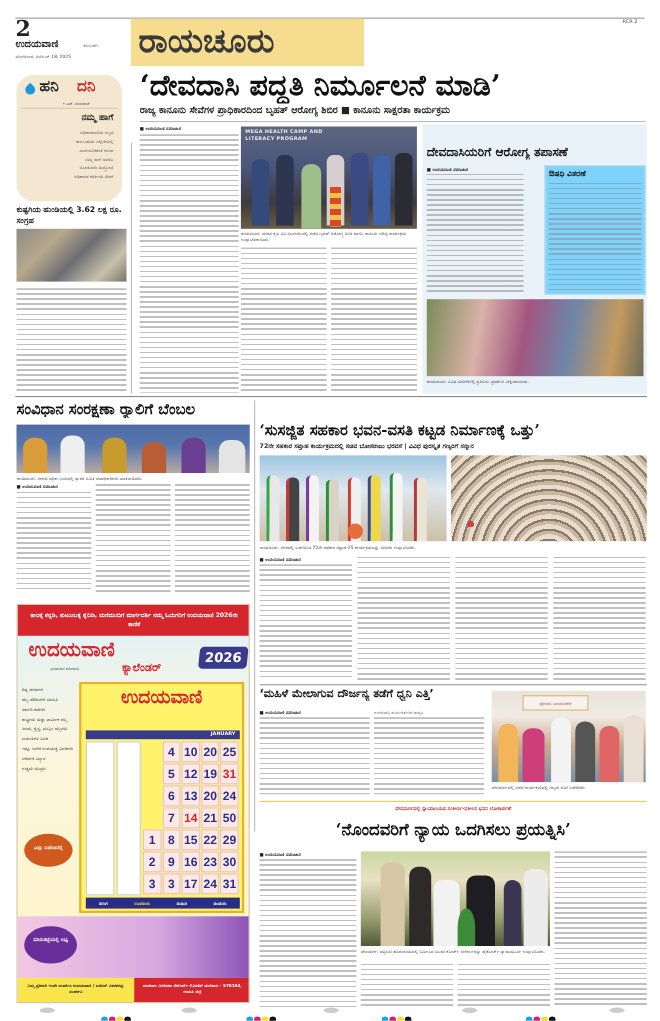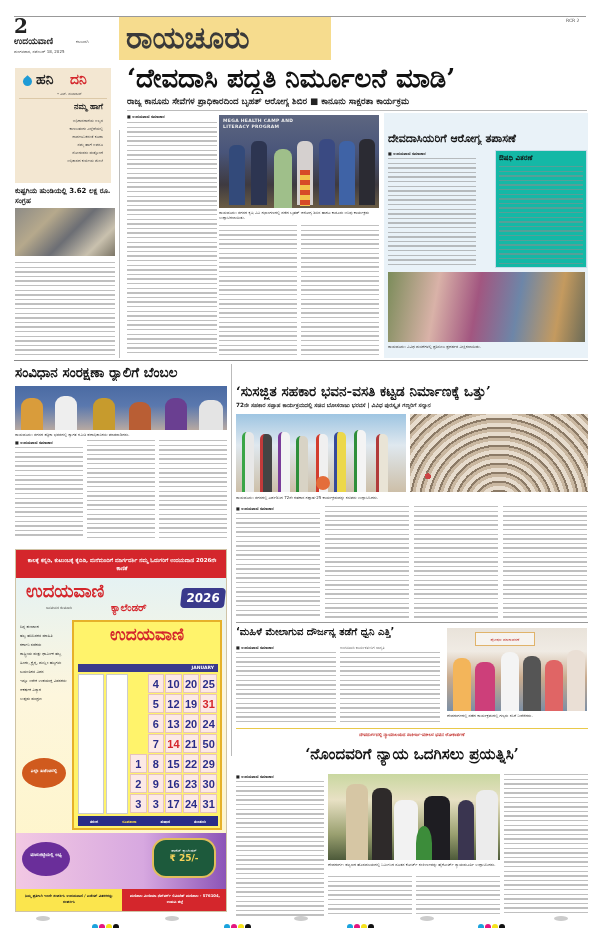--- a/index.html
+++ b/index.html
@@ -22,21 +22,21 @@
 
 <div class="rule" style="left:14px;top:16px;width:572px;height:1px;"></div>
 <div class="abs" style="left:14px;top:16px;font-family:'DejaVu Serif',serif;font-weight:bold;font-size:20px;line-height:20px;">2</div>
 <div class="abs" style="left:14px;top:36px;font-size:9px;font-weight:bold;color:#222;">ಉದಯವಾಣಿ</div>
 <div class="abs" style="left:76px;top:39px;font-size:4px;color:#444;">ಕಲಬುರಗಿ</div>
 <div class="abs" style="left:14px;top:49px;font-size:4px;color:#444;">ಮಂಗಳವಾರ, ನವೆಂಬರ್ 18, 2025</div>
 <div class="abs" style="left:119px;top:17px;width:212px;height:43px;background:#f6dc8e;"></div>
 <div class="abs" style="left:126px;top:19px;font-size:30px;font-weight:bold;color:#3a3a3a;line-height:38px;">ರಾಯಚೂರು</div>
 <div class="abs" style="left:566px;top:18px;font-size:4.5px;color:#555;">RCR 2</div>
 
-<div class="abs" style="left:15px;top:68px;width:96px;height:115px;background:#f3e7d2;">
+<div class="abs" style="left:15px;top:68px;width:96px;height:115px;background:#f3e7d2;border-radius:16px;">
   <div class="abs" style="left:8px;top:9px;width:9px;height:9px;background:#1e9bd6;border-radius:50% 0 50% 50%;transform:rotate(-45deg);"></div>
   <div class="abs" style="left:21px;top:3px;font-size:14px;font-weight:bold;color:#222;">ಹನಿ</div>
   <div class="abs" style="left:55px;top:3px;font-size:14px;font-weight:bold;color:#d4262c;">ದನಿ</div>
   <div class="abs" style="left:42px;top:24px;font-size:3.5px;color:#333;">• ಎಚ್. ಡುಂಡಿರಾಜ್</div>
   <div class="abs" style="left:4px;top:30px;width:88px;height:1px;background:#dcc9a8;"></div>
   <div class="abs" style="left:0;top:34px;width:88px;text-align:right;font-size:8px;font-weight:bold;color:#222;">ನಮ್ಮ ಹಾಗೆ</div>
   <div class="abs" style="left:0;top:50px;width:88px;text-align:right;font-size:4px;color:#444;">ಅಧಿಕಾರದಾಸೆಯ ಅಬ್ಬರ</div>
   <div class="abs" style="left:0;top:58px;width:88px;text-align:right;font-size:4px;color:#444;">ಕಾಣಬಹುದು ಎಲ್ಲೆಡೆಯಲ್ಲಿ</div>
   <div class="abs" style="left:0;top:66px;width:88px;text-align:right;font-size:4px;color:#444;">ಸಾರ್ವಜನಿಕರಂತೆ ಕೂಡಾ</div>
   <div class="abs" style="left:0;top:74px;width:88px;text-align:right;font-size:4px;color:#444;">ನಮ್ಮ ಹಾಗೆ ಅವರೂ</div>
@@ -67,21 +67,21 @@
   <div class="abs" style="left:140px;top:24px;width:16px;height:66px;background:#2b2b33;border-radius:6px 6px 0 0;"></div>
 </div>
 <div class="abs caption" style="left:219px;top:210px;width:160px;height:11px;">ರಾಯಚೂರು: ನಗರದ ಕೃಷಿ ವಿವಿ ಸಭಾಂಗಣದಲ್ಲಿ ನಡೆದ ಬೃಹತ್ ಆರೋಗ್ಯ ಶಿಬಿರ ಹಾಗೂ ಕಾನೂನು ಅರಿವು ಕಾರ್ಯಕ್ರಮ ಉದ್ಘಾಟಿಸಲಾಯಿತು.</div>
 <div class="abs body-text" style="left:219px;top:225px;width:78px;height:132px;"></div>
 <div class="abs body-text" style="left:301px;top:225px;width:78px;height:132px;"></div>
 
 <div class="abs" style="left:384px;top:113px;width:204px;height:245px;background:#e9f2f8;"></div>
 <div class="abs" style="left:388px;top:132px;width:200px;font-size:11px;font-weight:bold;color:#111;white-space:nowrap;overflow:hidden;">ದೇವದಾಸಿಯರಿಗೆ ಆರೋಗ್ಯ ತಪಾಸಣೆ</div>
 <div class="abs byline" style="left:388px;top:151px;">■ ಉದಯವಾಣಿ ಸಮಾಚಾರ</div>
 <div class="abs body-text" style="left:388px;top:158px;width:88px;height:108px;"></div>
-<div class="abs" style="left:495px;top:150px;width:92px;height:118px;background:#14b8a6;border:1px solid #c8dbe8;">
+<div class="abs" style="left:495px;top:150px;width:92px;height:118px;background:#7dd3fc;border:1px solid #c8dbe8;">
   <div class="abs" style="left:3px;top:3px;font-size:7px;font-weight:bold;color:#111;">ಔಷಧಿ ವಿತರಣೆ</div>
   <div class="abs body-text" style="left:3px;top:15px;width:84px;height:98px;"></div>
 </div>
 <div class="abs photo" style="left:388px;top:272px;width:197px;height:70px;background:linear-gradient(100deg,#7b8c5a 0%,#d9b2a8 25%,#a25680 45%,#6d86a8 65%,#c49a5f 85%,#6b6b57 100%);"></div>
 <div class="abs caption" style="left:388px;top:344px;width:197px;height:6px;white-space:nowrap;">ರಾಯಚೂರು: ವಿವಿಧ ಮಳಿಗೆಗಳಲ್ಲಿ ಪ್ರತಿಬಿಂಬ ಪ್ರದರ್ಶನ ವೀಕ್ಷಿಸಲಾಯಿತು.</div>
 
 <div class="rule" style="left:14px;top:360px;width:574px;height:1px;background:#888;"></div>
 
 <div class="abs" style="left:15px;top:364px;width:212px;font-size:13.5px;font-weight:bold;color:#111;white-space:nowrap;overflow:hidden;">ಸಂವಿಧಾನ ಸಂರಕ್ಷಣಾ ರ್‍ಯಾಲಿಗೆ ಬೆಂಬಲ</div>
 <div class="abs photo" style="left:15px;top:386px;width:212px;height:44px;background:linear-gradient(180deg,#4b6ba3 0%,#5a78ae 45%,#b7a9a2 100%);">
@@ -221,24 +221,20 @@
     <div class="abs" style="left:4px;top:194px;width:140px;height:10px;background:#2a2d88;display:flex;justify-content:space-around;align-items:center;">
       <span style="font-size:4px;color:#fff;font-weight:bold;">ತರಂಗ</span>
       <span style="font-size:4px;color:#f6d84a;font-weight:bold;">ರೂಪತಾರಾ</span>
       <span style="font-size:4px;color:#fff;font-weight:bold;">ತುಷಾರ</span>
       <span style="font-size:4px;color:#fff;font-weight:bold;">ತುಂತುರು</span>
     </div>
   </div>
 
   <div class="abs" style="left:0;top:283px;width:212px;height:56px;background:linear-gradient(90deg,#f2c8e3 0%,#d7a8e0 60%,#8a52b6 100%);"></div>
   <div class="abs" style="left:6px;top:292px;width:48px;height:34px;background:#6a2e9a;color:#fff;font-size:4.5px;font-weight:bold;border-radius:50%;text-align:center;padding-top:10px;line-height:6px;">ಮಾರುಕಟ್ಟೆಯಲ್ಲಿ ಲಭ್ಯ</div>
-  <div class="abs" style="left:136px;top:288px;width:64px;height:40px;background:#1d5a3c;border:2px solid #e1be5b;border-radius:14px;text-align:center;">
-    <div style="font-size:4px;color:#fff;margin-top:8px;">ಪಾಕೆಟ್ ಕ್ಯಾಲೆಂಡರ್</div>
-    <div style="font-size:9px;color:#f7d35a;font-weight:bold;">₹ 25/-</div>
-  </div>
 
   <div class="abs" style="left:0;top:339px;width:106px;height:24px;background:#fbe54d;font-size:3.8px;color:#222;font-weight:bold;text-align:center;padding:4px 3px;line-height:6px;">ನಿಮ್ಮ ಪ್ರತಿಗಾಗಿ ಇಂದೇ ಸಂಪರ್ಕಿಸಿ ಉದಯವಾಣಿ / ಏಜೆಂಟ್ ವಿತರಕರನ್ನು ಸಂಪರ್ಕಿಸಿ</div>
   <div class="abs" style="left:106px;top:339px;width:106px;height:24px;background:#d4262c;font-size:3.8px;color:#fff;font-weight:bold;text-align:center;padding:4px 3px;line-height:6px;">ಮಣಿಪಾಲ ಮೀಡಿಯಾ ನೆಟ್‌ವರ್ಕ್ ಲಿಮಿಟೆಡ್ ಮಣಿಪಾಲ - 576104, ಉಡುಪಿ ಜಿಲ್ಲೆ</div>
 </div>
 
 <div class="abs reg" style="left:36px;top:916px;"></div>
 <div class="abs cmyk" style="left:92px;top:915px;">
   <span style="background:#1aa3dd;"></span><span style="background:#e4157f;"></span><span style="background:#f5e21b;"></span><span style="background:#111;"></span>
 </div>
 <div class="abs reg" style="left:165px;top:916px;"></div>

